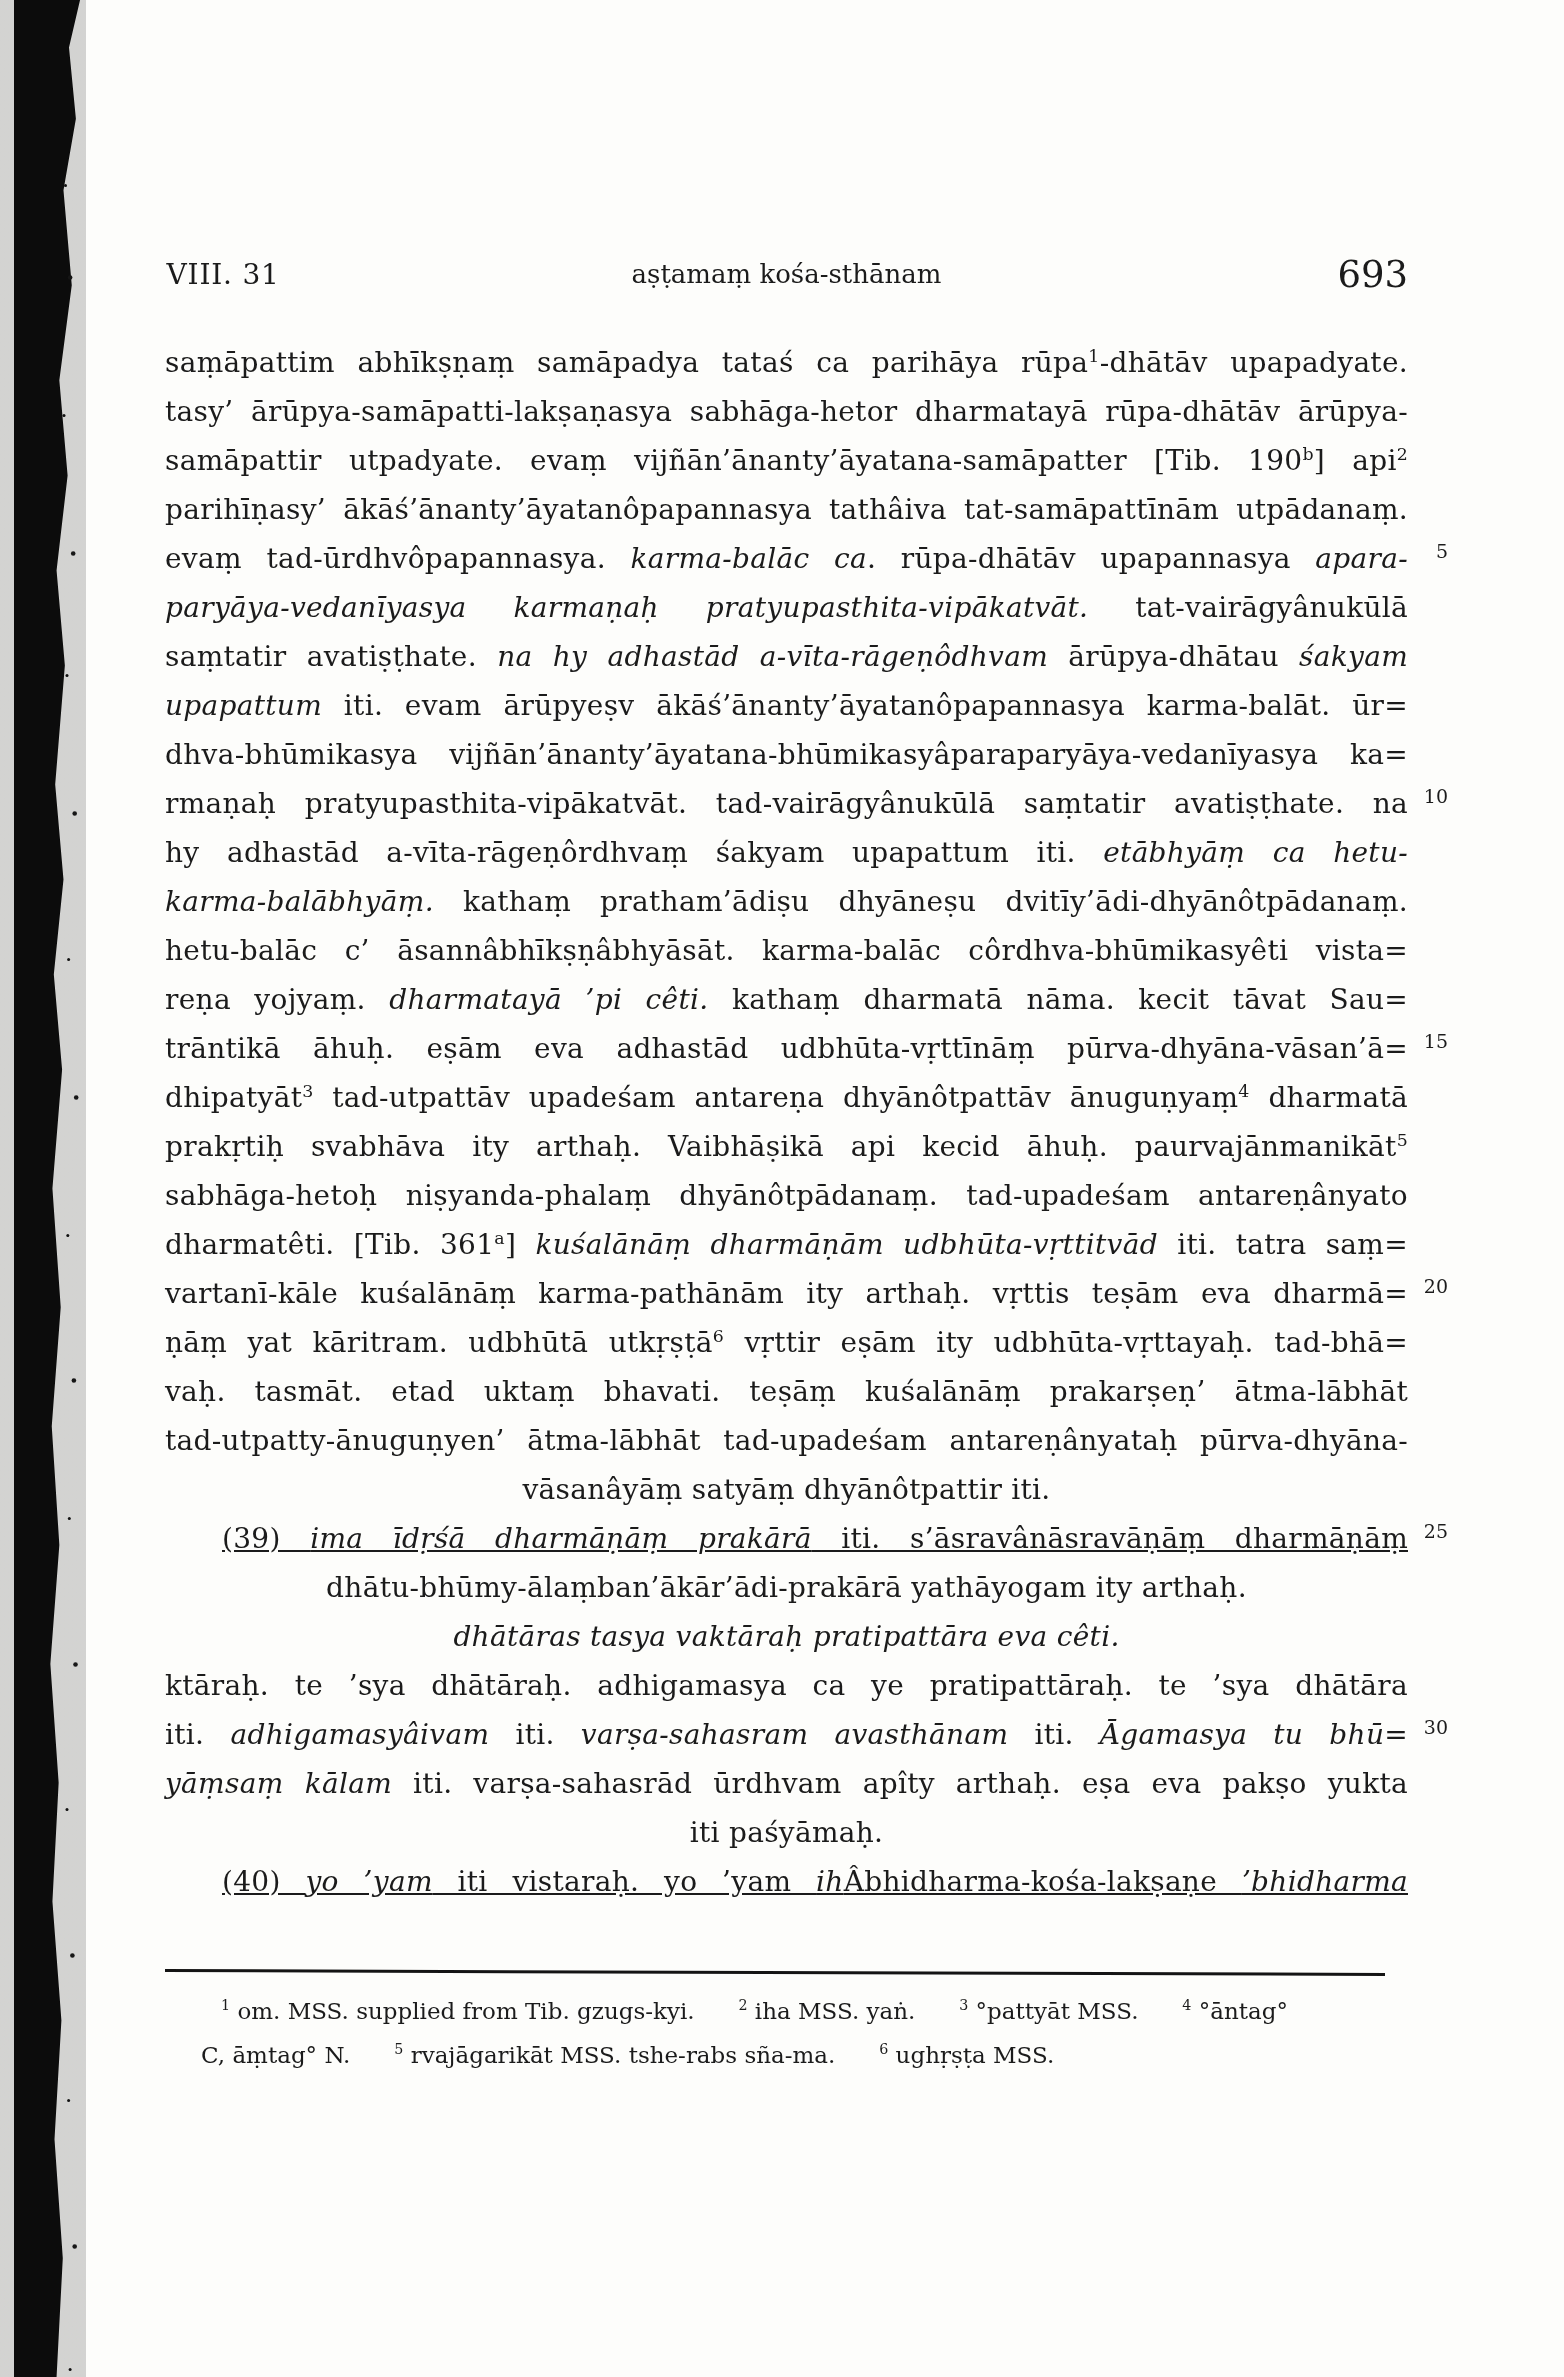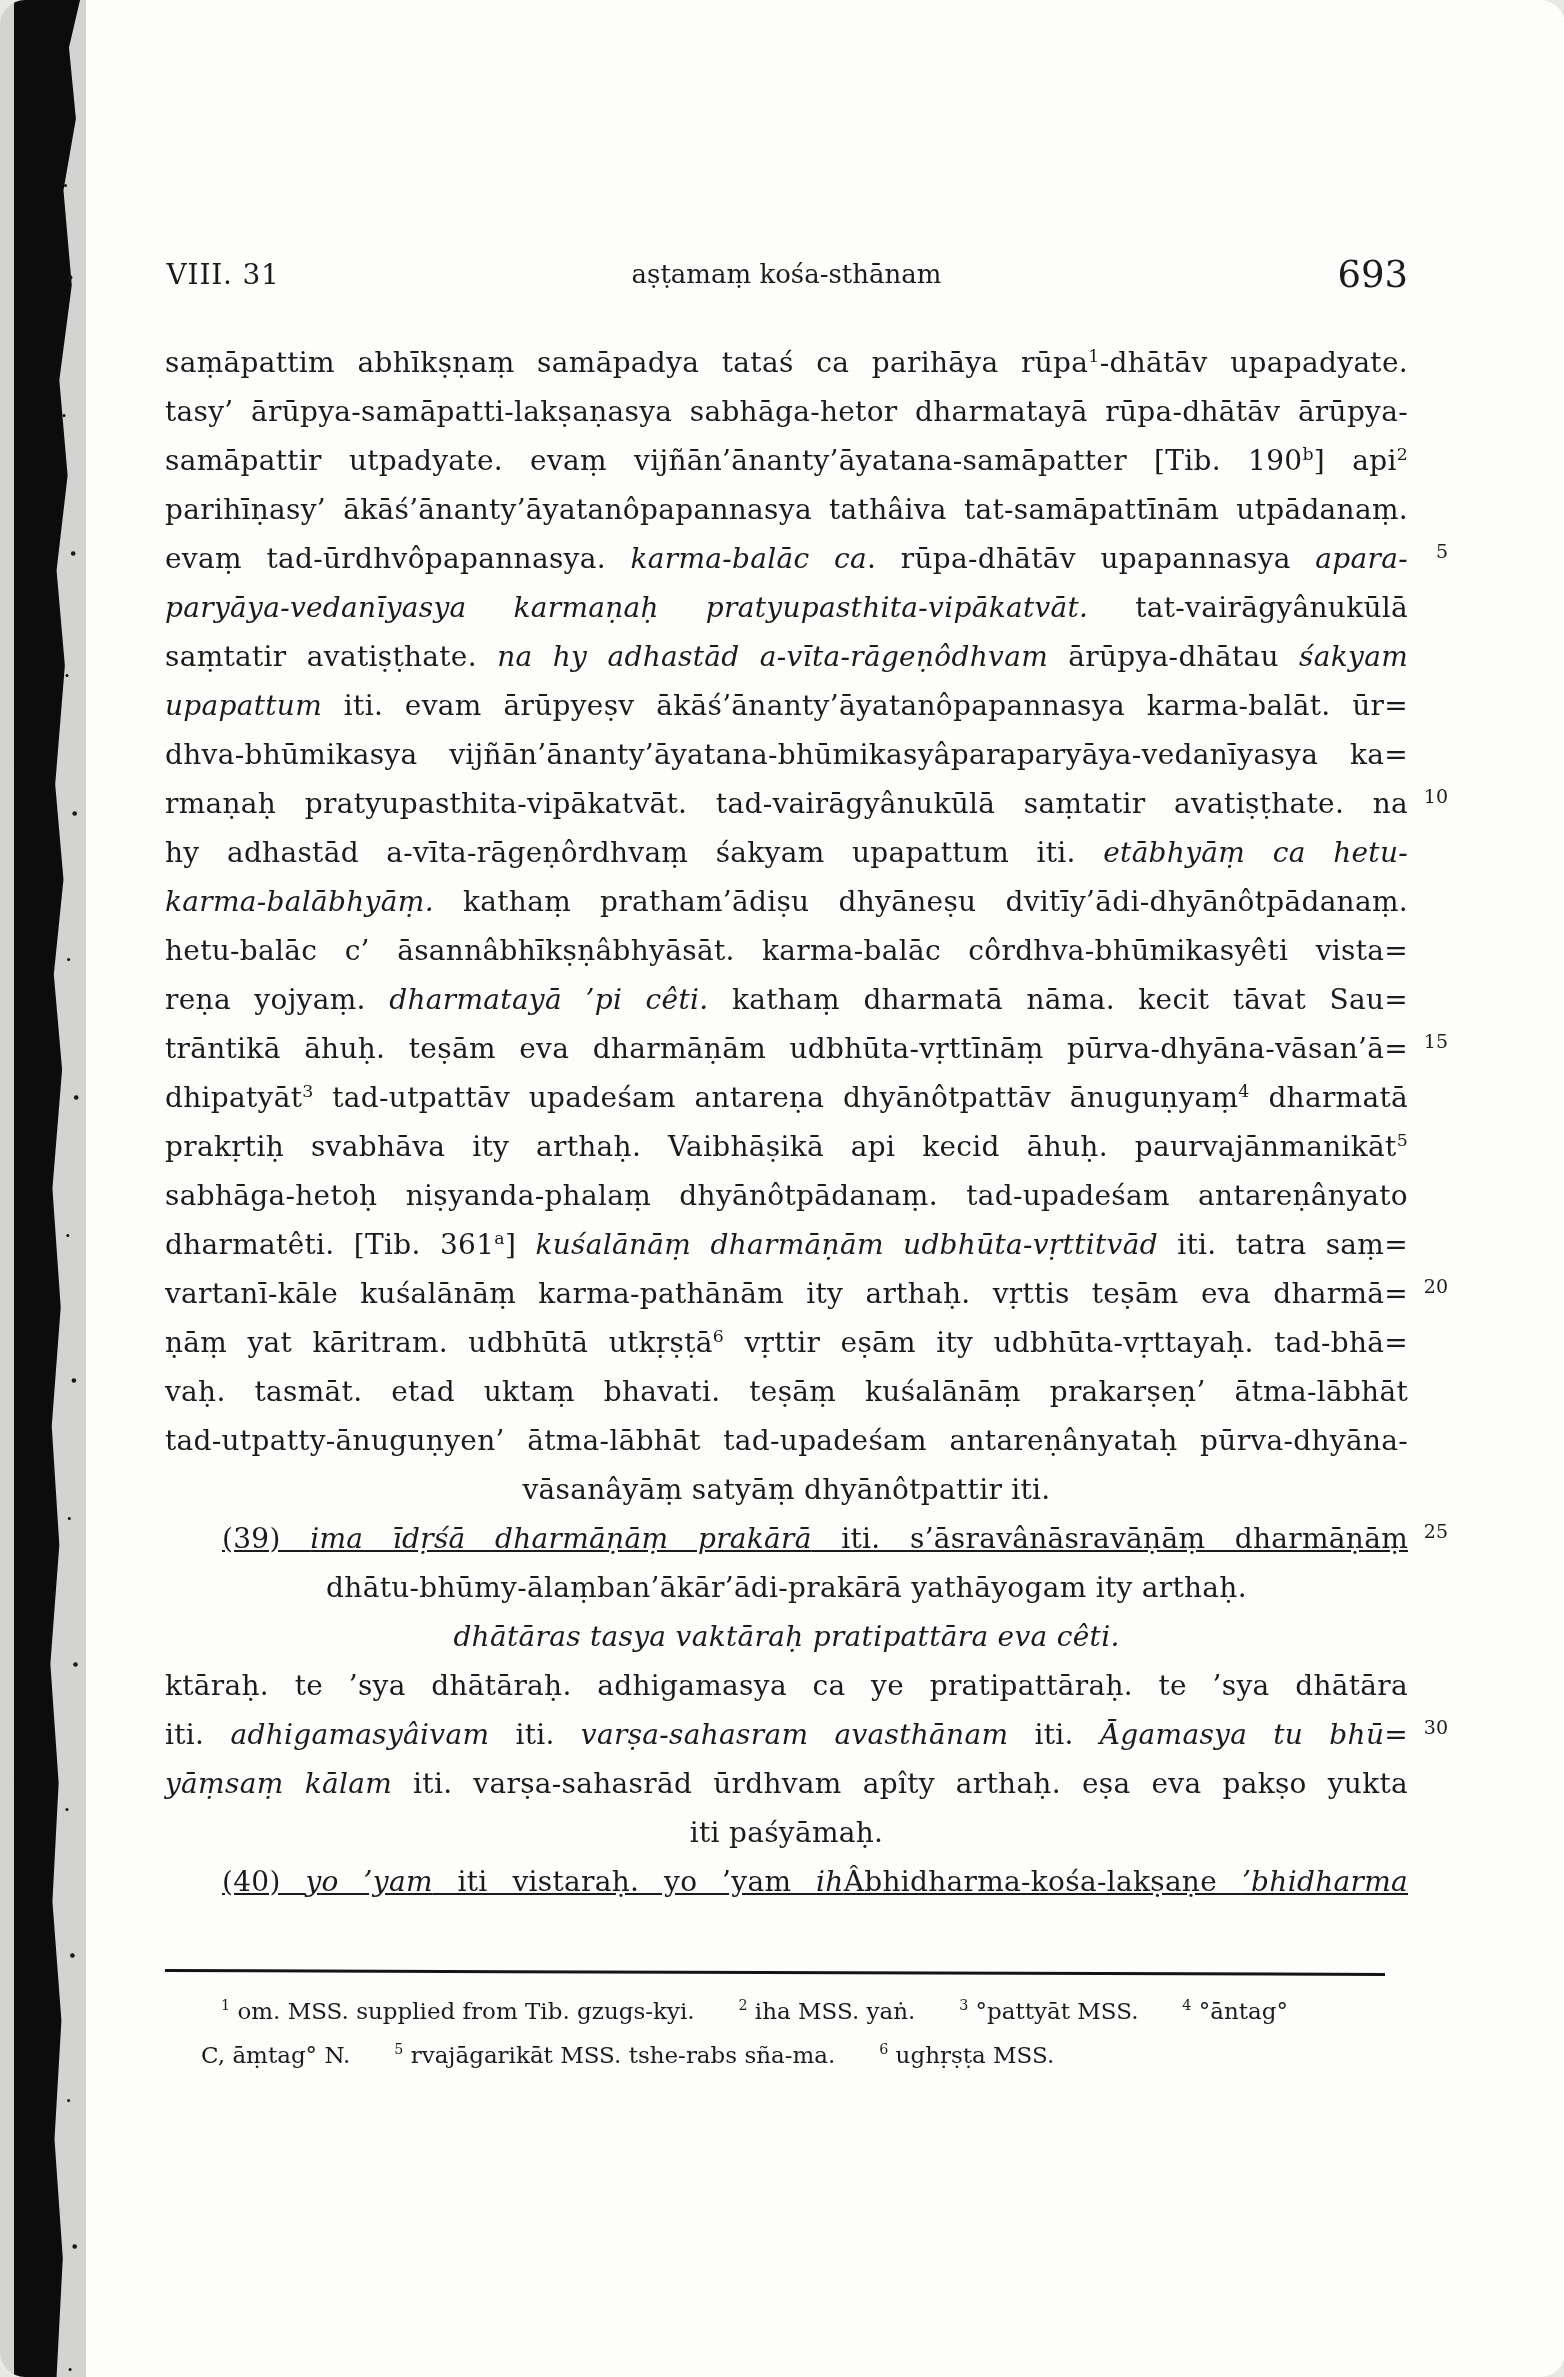--- a/index.html
+++ b/index.html
@@ -3,21 +3,20 @@
 <meta charset="utf-8">
 <style>
   :root { --ink:#1b1b1b; --paper:#fdfdfb; }
   html,body { margin:0; padding:0; }
   body { background:#e8e8e4; }
   .page {
     position:relative; width:1565px; height:2377px;
     background:var(--paper); overflow:hidden;
     font-family:"DejaVu Serif","Liberation Serif",serif;
     color:var(--ink);
-    border-radius:25px;
   }
   
   .binding {
     position:absolute; left:0; top:0; width:86px; height:2377px;
     background:linear-gradient(90deg, rgba(20,20,20,0.18) 0 100%);
     pointer-events:none;
   }
   .binding-core {
     position:absolute; left:13.8px; top:0; width:69px; height:2377px;
     background:#0c0c0c;
@@ -79,21 +78,21 @@
       <div class="bline jline"><span>evaṃ tad-ūrdhvôpapannasya. </span><span class="it">karma-balāc ca</span><span>. rūpa-dhātāv upapannasya </span><span class="it">apara-</span><span class="mnum">5</span></div>
       <div class="bline jline"><span class="it">paryāya-vedanīyasya karmaṇaḥ pratyupasthita-vipākatvāt.</span><span> tat-vairāgyânukūlā</span></div>
       <div class="bline jline"><span>saṃtatir avatiṣṭhate. </span><span class="it">na hy adhastād a-vīta-rāgeṇôdhvam</span><span> ārūpya-dhātau </span><span class="it">śakyam</span></div>
       <div class="bline jline"><span class="it">upapattum</span><span> iti. evam ārūpyeṣv ākāś’ānanty’āyatanôpapannasya karma-balāt. ūr=</span></div>
       <div class="bline jline"><span>dhva-bhūmikasya vijñān’ānanty’āyatana-bhūmikasyâparaparyāya-vedanīyasya ka=</span></div>
       <div class="bline jline"><span>rmaṇaḥ pratyupasthita-vipākatvāt. tad-vairāgyânukūlā saṃtatir avatiṣṭhate. na</span><span class="mnum">10</span></div>
       <div class="bline jline"><span>hy adhastād a-vīta-rāgeṇôrdhvaṃ śakyam upapattum iti. </span><span class="it">etābhyāṃ ca hetu-</span></div>
       <div class="bline jline"><span class="it">karma-balābhyāṃ.</span><span> kathaṃ pratham’ādiṣu dhyāneṣu dvitīy’ādi-dhyānôtpādanaṃ.</span></div>
       <div class="bline jline"><span>hetu-balāc c’ āsannâbhīkṣṇâbhyāsāt. karma-balāc côrdhva-bhūmikasyêti vista=</span></div>
       <div class="bline jline"><span>reṇa yojyaṃ. </span><span class="it">dharmatayā ’pi cêti.</span><span> kathaṃ dharmatā nāma. kecit tāvat Sau=</span></div>
-      <div class="bline jline"><span>trāntikā āhuḥ. teṣām eva dharmāṇām udbhūta-vṛttīnāṃ pūrva-dhyāna-vāsan’ā=</span><span class="mnum">15</span></div>
+      <div class="bline jline"><span>trāntikā āhuḥ. eṣām eva adhastād udbhūta-vṛttīnāṃ pūrva-dhyāna-vāsan’ā=</span><span class="mnum">15</span></div>
       <div class="bline jline"><span>dhipatyāt</span><span class="sup">3</span><span> tad-utpattāv upadeśam antareṇa dhyānôtpattāv ānuguṇyaṃ</span><span class="sup">4</span><span> dharmatā</span></div>
       <div class="bline jline"><span>prakṛtiḥ svabhāva ity arthaḥ. Vaibhāṣikā api kecid āhuḥ. paurvajānmanikāt</span><span class="sup">5</span></div>
       <div class="bline jline"><span>sabhāga-hetoḥ niṣyanda-phalaṃ dhyānôtpādanaṃ. tad-upadeśam antareṇânyato</span></div>
       <div class="bline jline"><span>dharmatêti. [Tib. 361</span><span class="sup">a</span><span>] </span><span class="it">kuśalānāṃ dharmāṇām udbhūta-vṛttitvād</span><span> iti. tatra saṃ=</span></div>
       <div class="bline jline"><span>vartanī-kāle kuśalānāṃ karma-pathānām ity arthaḥ. vṛttis teṣām eva dharmā=</span><span class="mnum">20</span></div>
       <div class="bline jline"><span>ṇāṃ yat kāritram. udbhūtā utkṛṣṭā</span><span class="sup">6</span><span> vṛttir eṣām ity udbhūta-vṛttayaḥ. tad-bhā=</span></div>
       <div class="bline jline"><span>vaḥ. tasmāt. etad uktaṃ bhavati. teṣāṃ kuśalānāṃ prakarṣeṇ’ ātma-lābhāt</span></div>
       <div class="bline jline"><span>tad-utpatty-ānuguṇyen’ ātma-lābhāt tad-upadeśam antareṇânyataḥ pūrva-dhyāna-</span></div>
       <div class="bline endline"><span>vāsanâyāṃ satyāṃ dhyānôtpattir iti.</span></div>
       <div class="bline jline indent"><span>(39) </span><span class="it">ima īdṛśā dharmāṇāṃ prakārā</span><span> iti. s’āsravânāsravāṇāṃ dharmāṇāṃ</span><span class="mnum">25</span></div>

